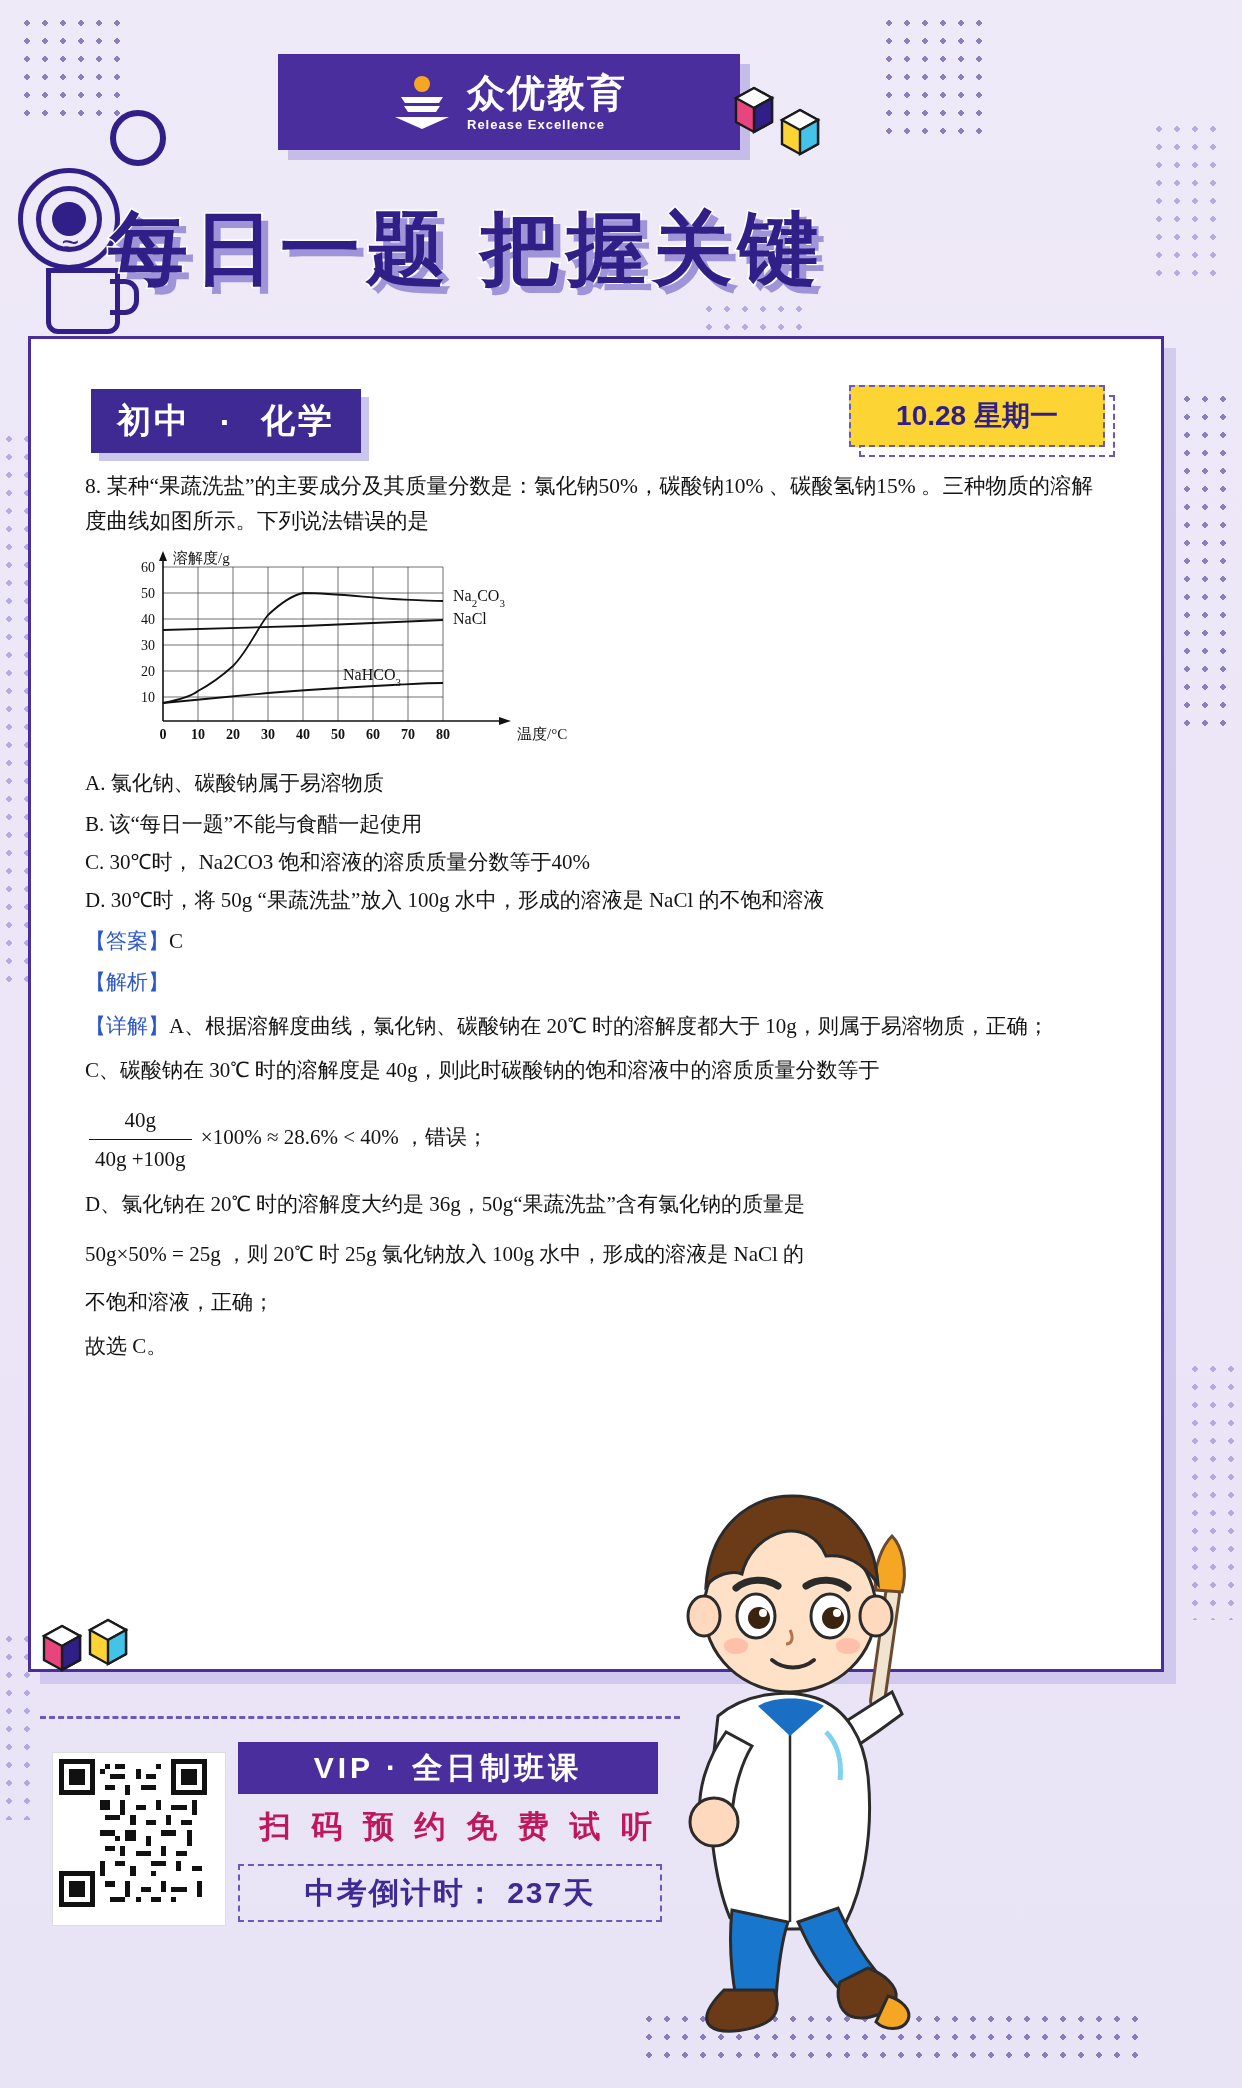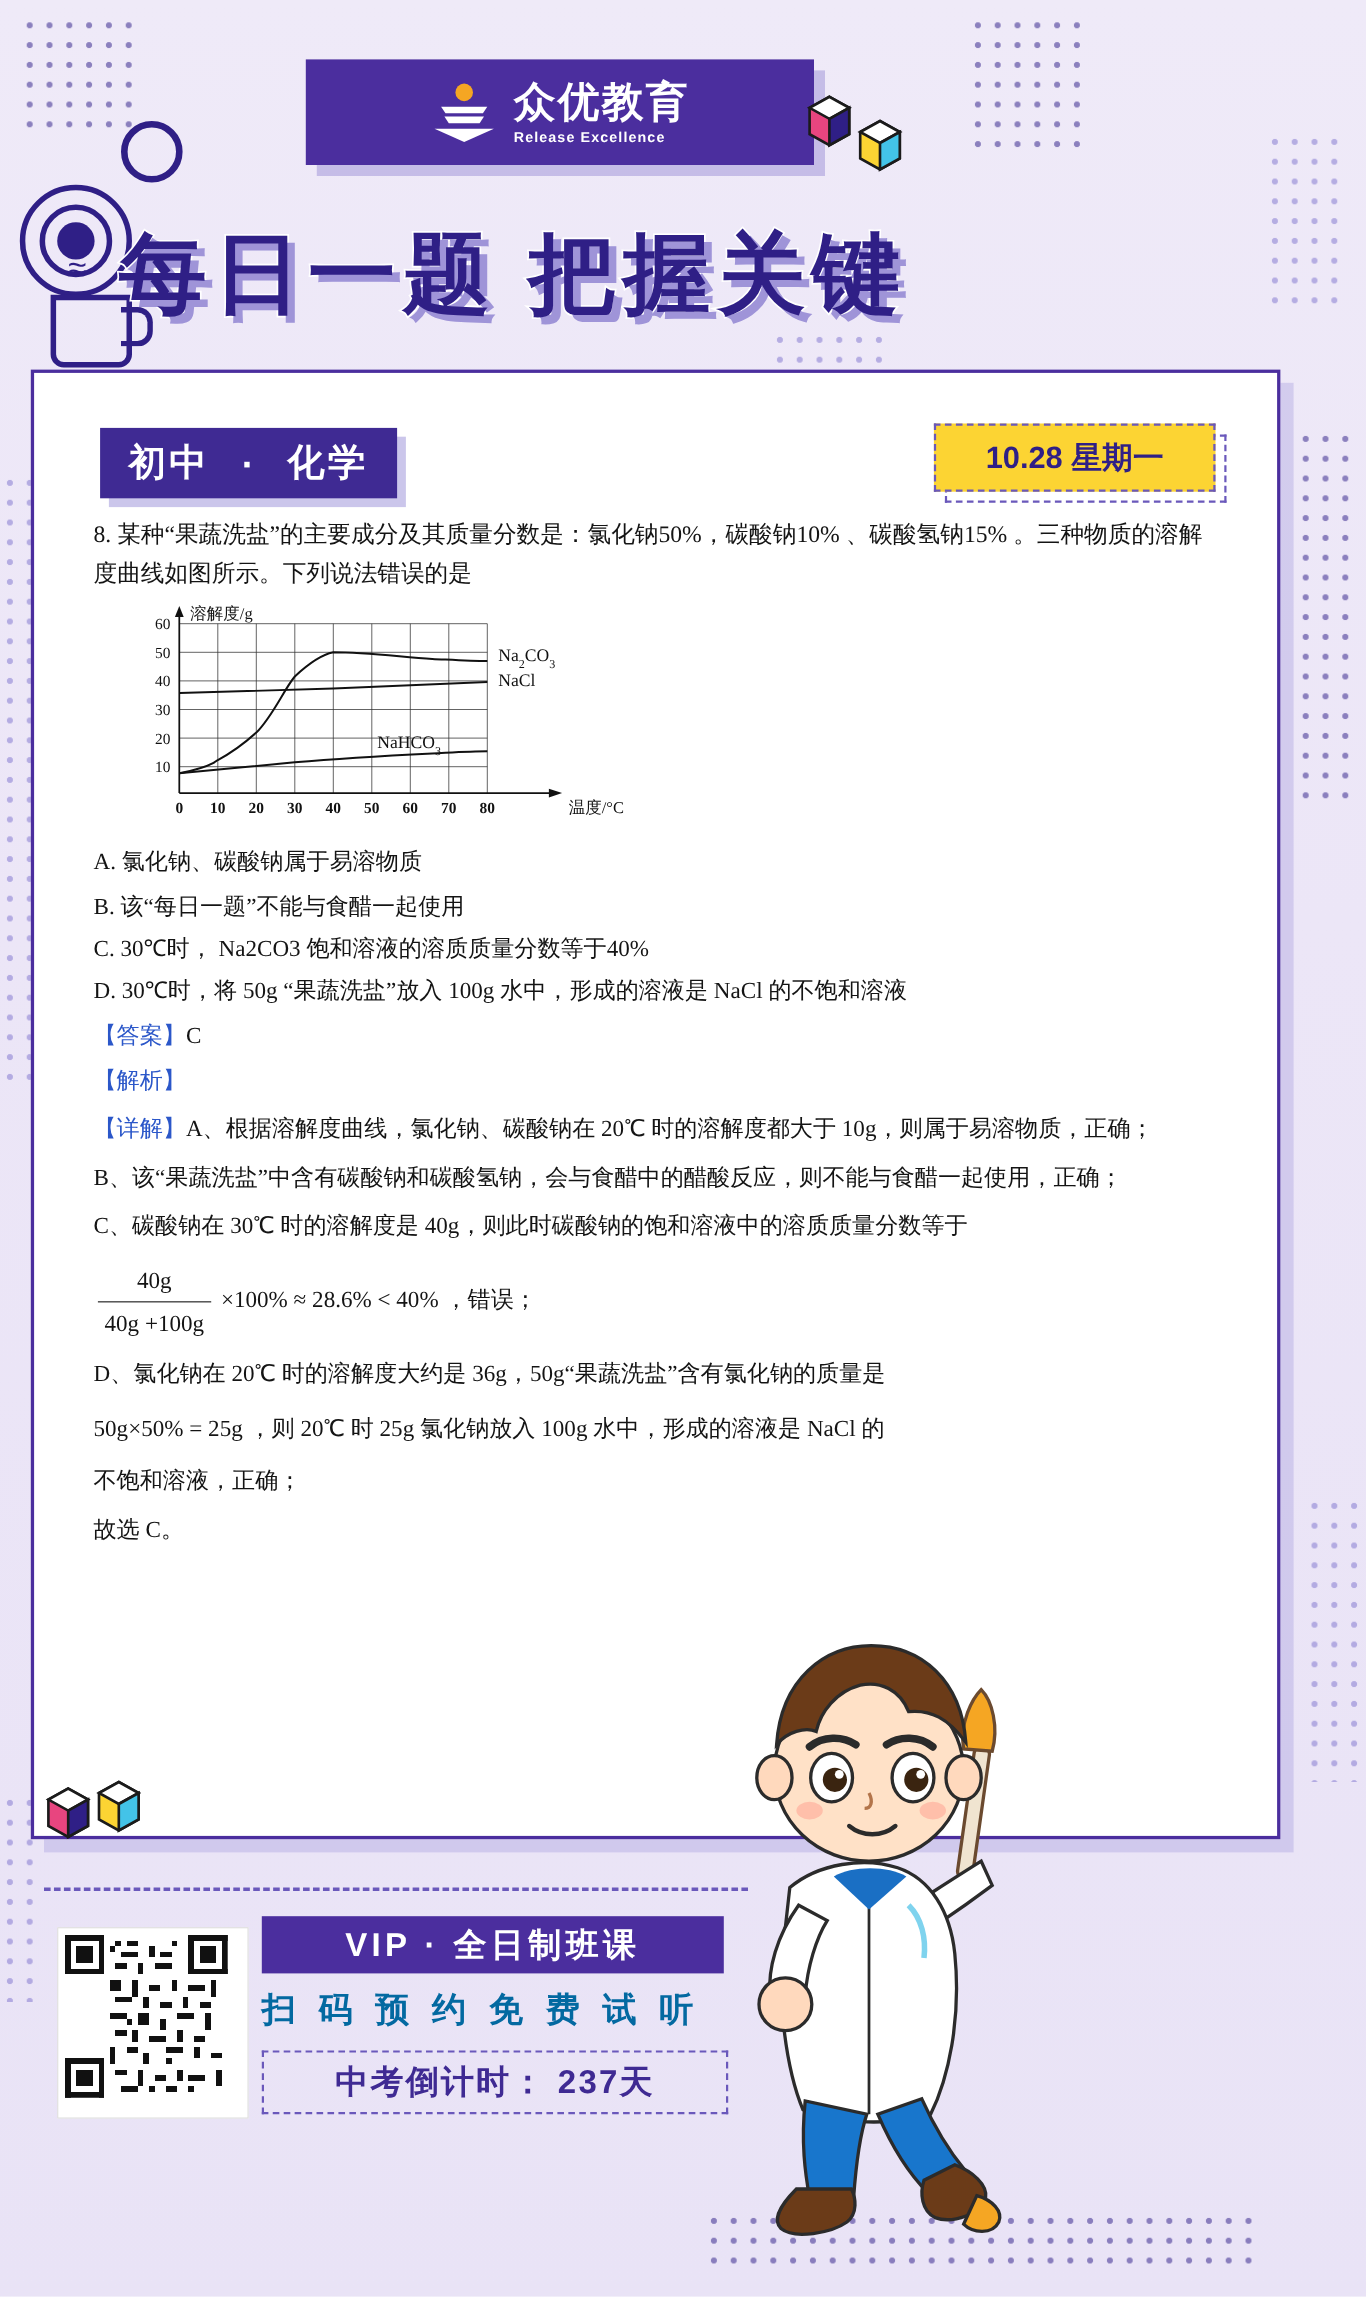--- a/index.html
+++ b/index.html
@@ -159,22 +159,22 @@
   }
   .vip-bar {
     position: absolute; left: 238px; top: 1742px;
     width: 420px; height: 52px;
     background: #4b2e9e; color: #fff;
     display:flex; align-items:center; justify-content:center;
     font-size: 30px; font-weight: bold; letter-spacing: 4px;
   }
   .vip-sub {
     position: absolute; left: 238px; top: 1806px;
-    width: 420px; text-align:left;
-    font-size: 31px; font-weight: bold; color:#0369a1; letter-spacing: 6px;
+    width: 420px; text-align:right;
+    font-size: 31px; font-weight: bold; color:#be185d; letter-spacing: 6px;
   }
   .countdown {
     position: absolute; left: 238px; top: 1864px;
     width: 420px; height: 54px;
     border: 2px dashed #6a58bb;
     display:flex; align-items:center; justify-content:center;
     color:#3f2a93; font-size: 30px; font-weight: bold; letter-spacing: 2px;
   }
   .divider-dash {
     position:absolute; left: 40px; top: 1716px; width: 640px;
@@ -314,21 +314,20 @@
       <div class="q-opt spaced">D. 30℃时，将 50g “果蔬洗盐”放入 100g 水中，形成的溶液是 NaCl 的不饱和溶液</div>
 
       <div class="q-opt">
         <span class="blue">【答案】</span><span>C</span>
       </div>
       <div class="q-opt blue">【解析】</div>
 
       <div class="para">
         <span class="blue">【详解】</span><span>A、根据溶解度曲线，氯化钠、碳酸钠在 20℃ 时的溶解度都大于 10g，则属于易溶物质，正确；</span>
       </div>
-      <div class="para">B、该“果蔬洗盐”中含有碳酸钠和碳酸氢钠，会与食醋中的醋酸反应，则不能与食醋一起使用，正确；</div>
       <div class="para">C、碳酸钠在 30℃ 时的溶解度是 40g，则此时碳酸钠的饱和溶液中的溶质质量分数等于</div>
 
       <div class="para" style="margin-top:16px;">
         <span class="frac-line">
           <span class="frac-num">40g</span>
           <span class="frac-den">40g +100g</span>
         </span>
         <span>×100% ≈ 28.6% &lt; 40% ，错误；</span>
       </div>
 

